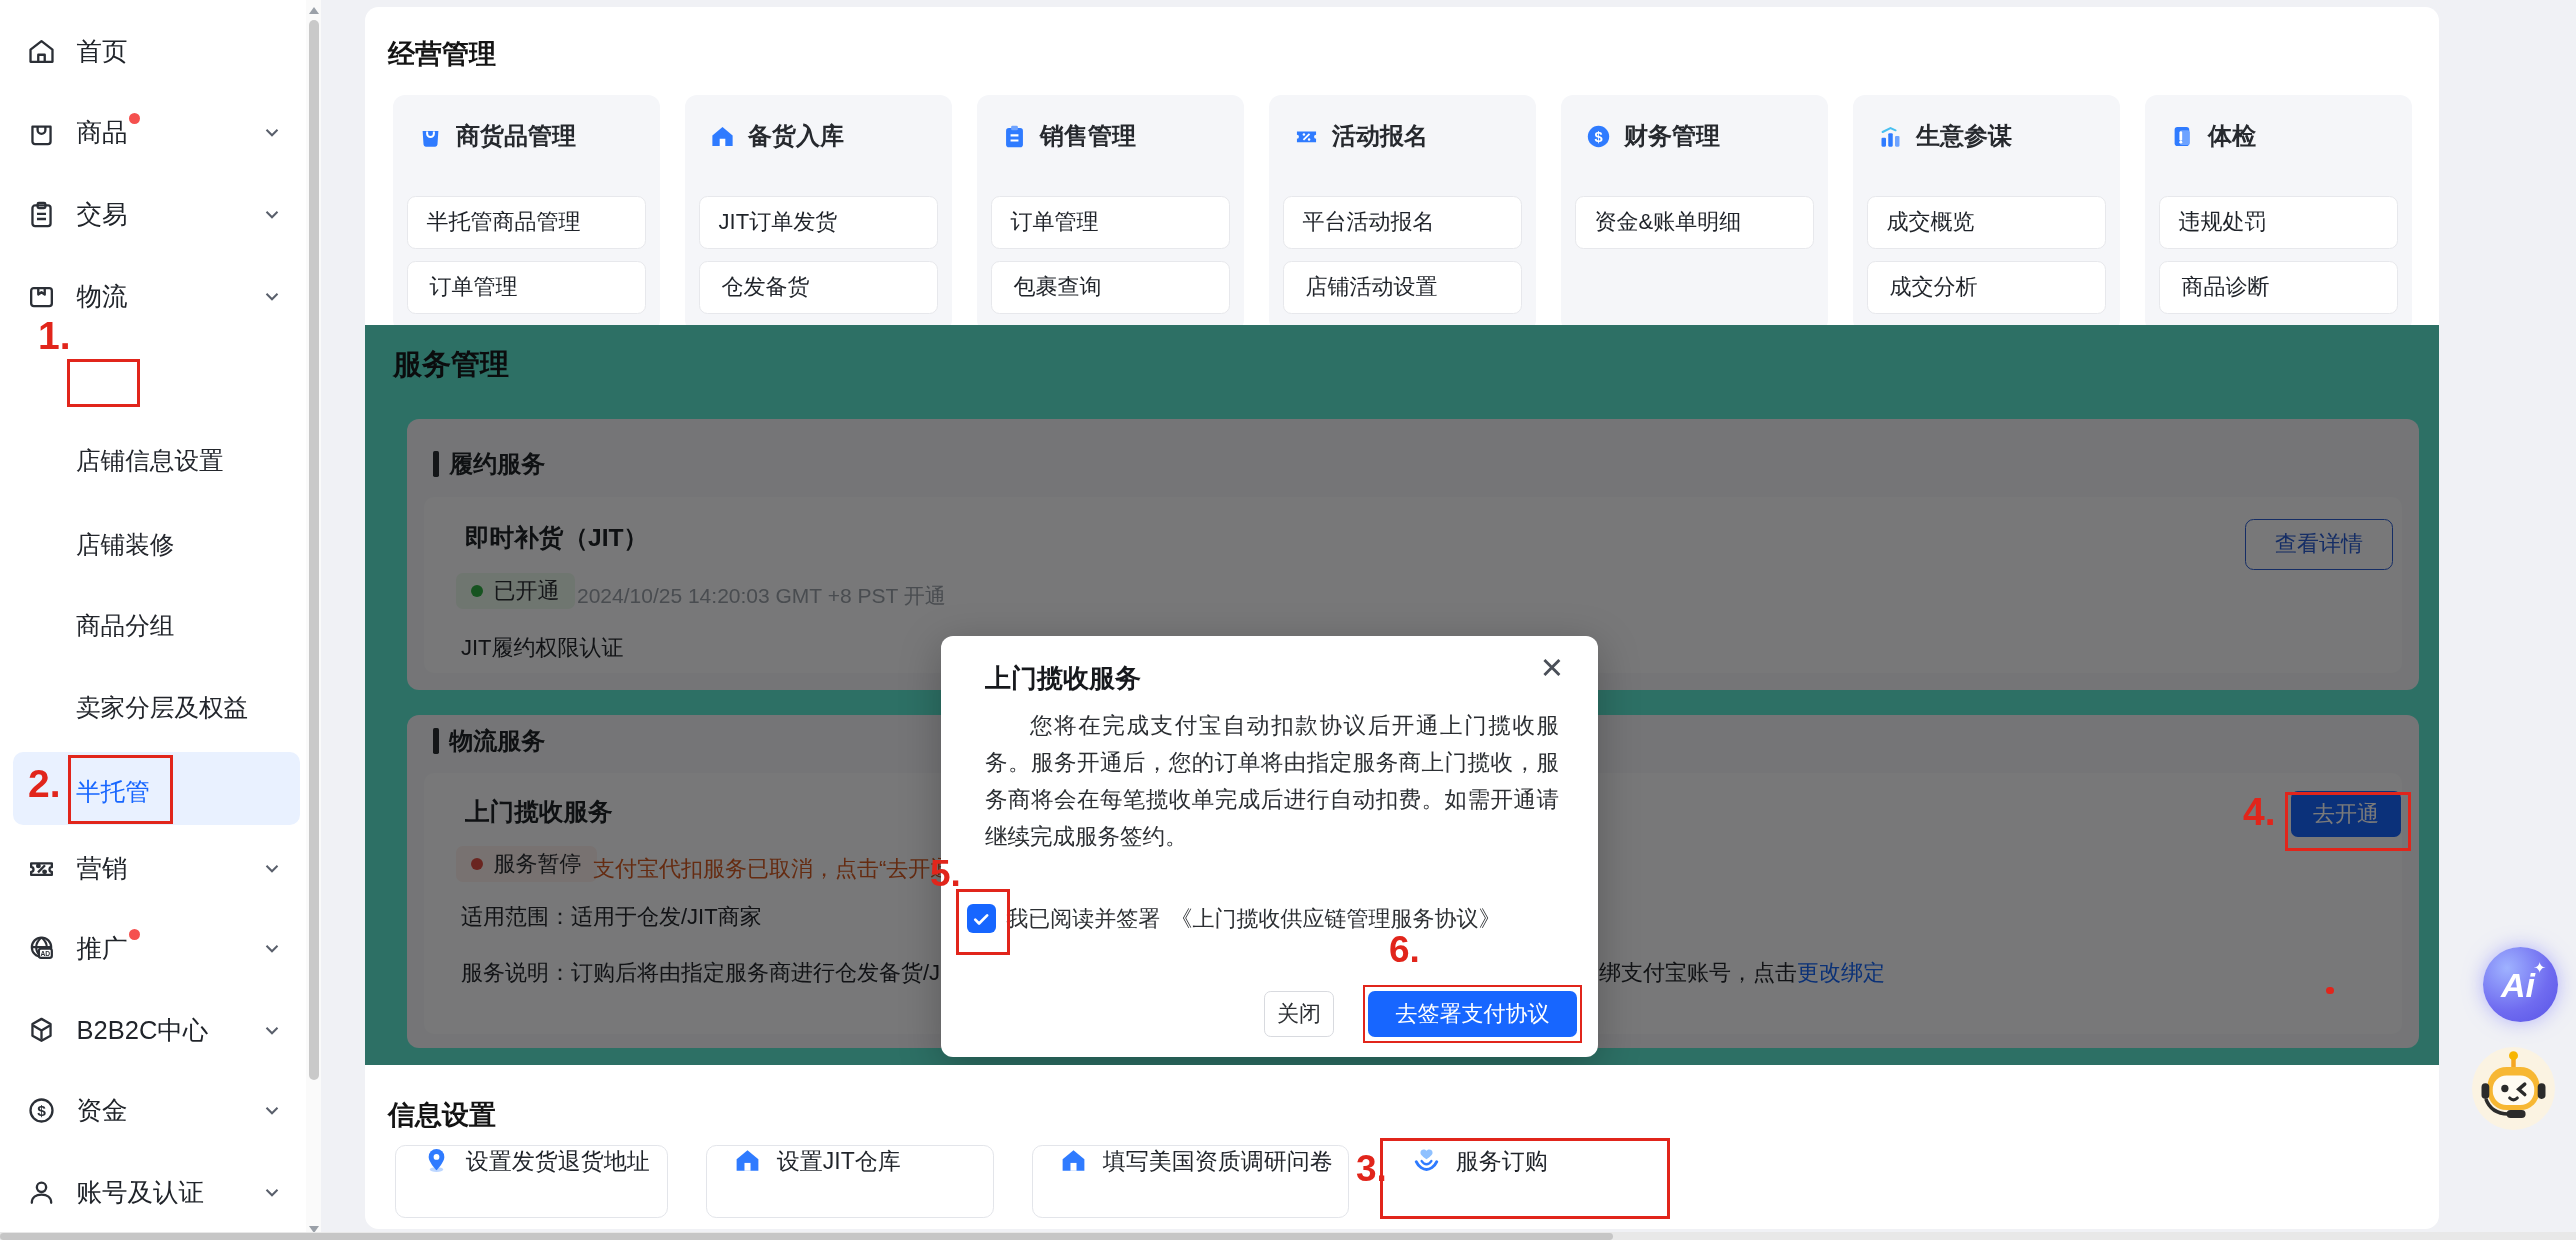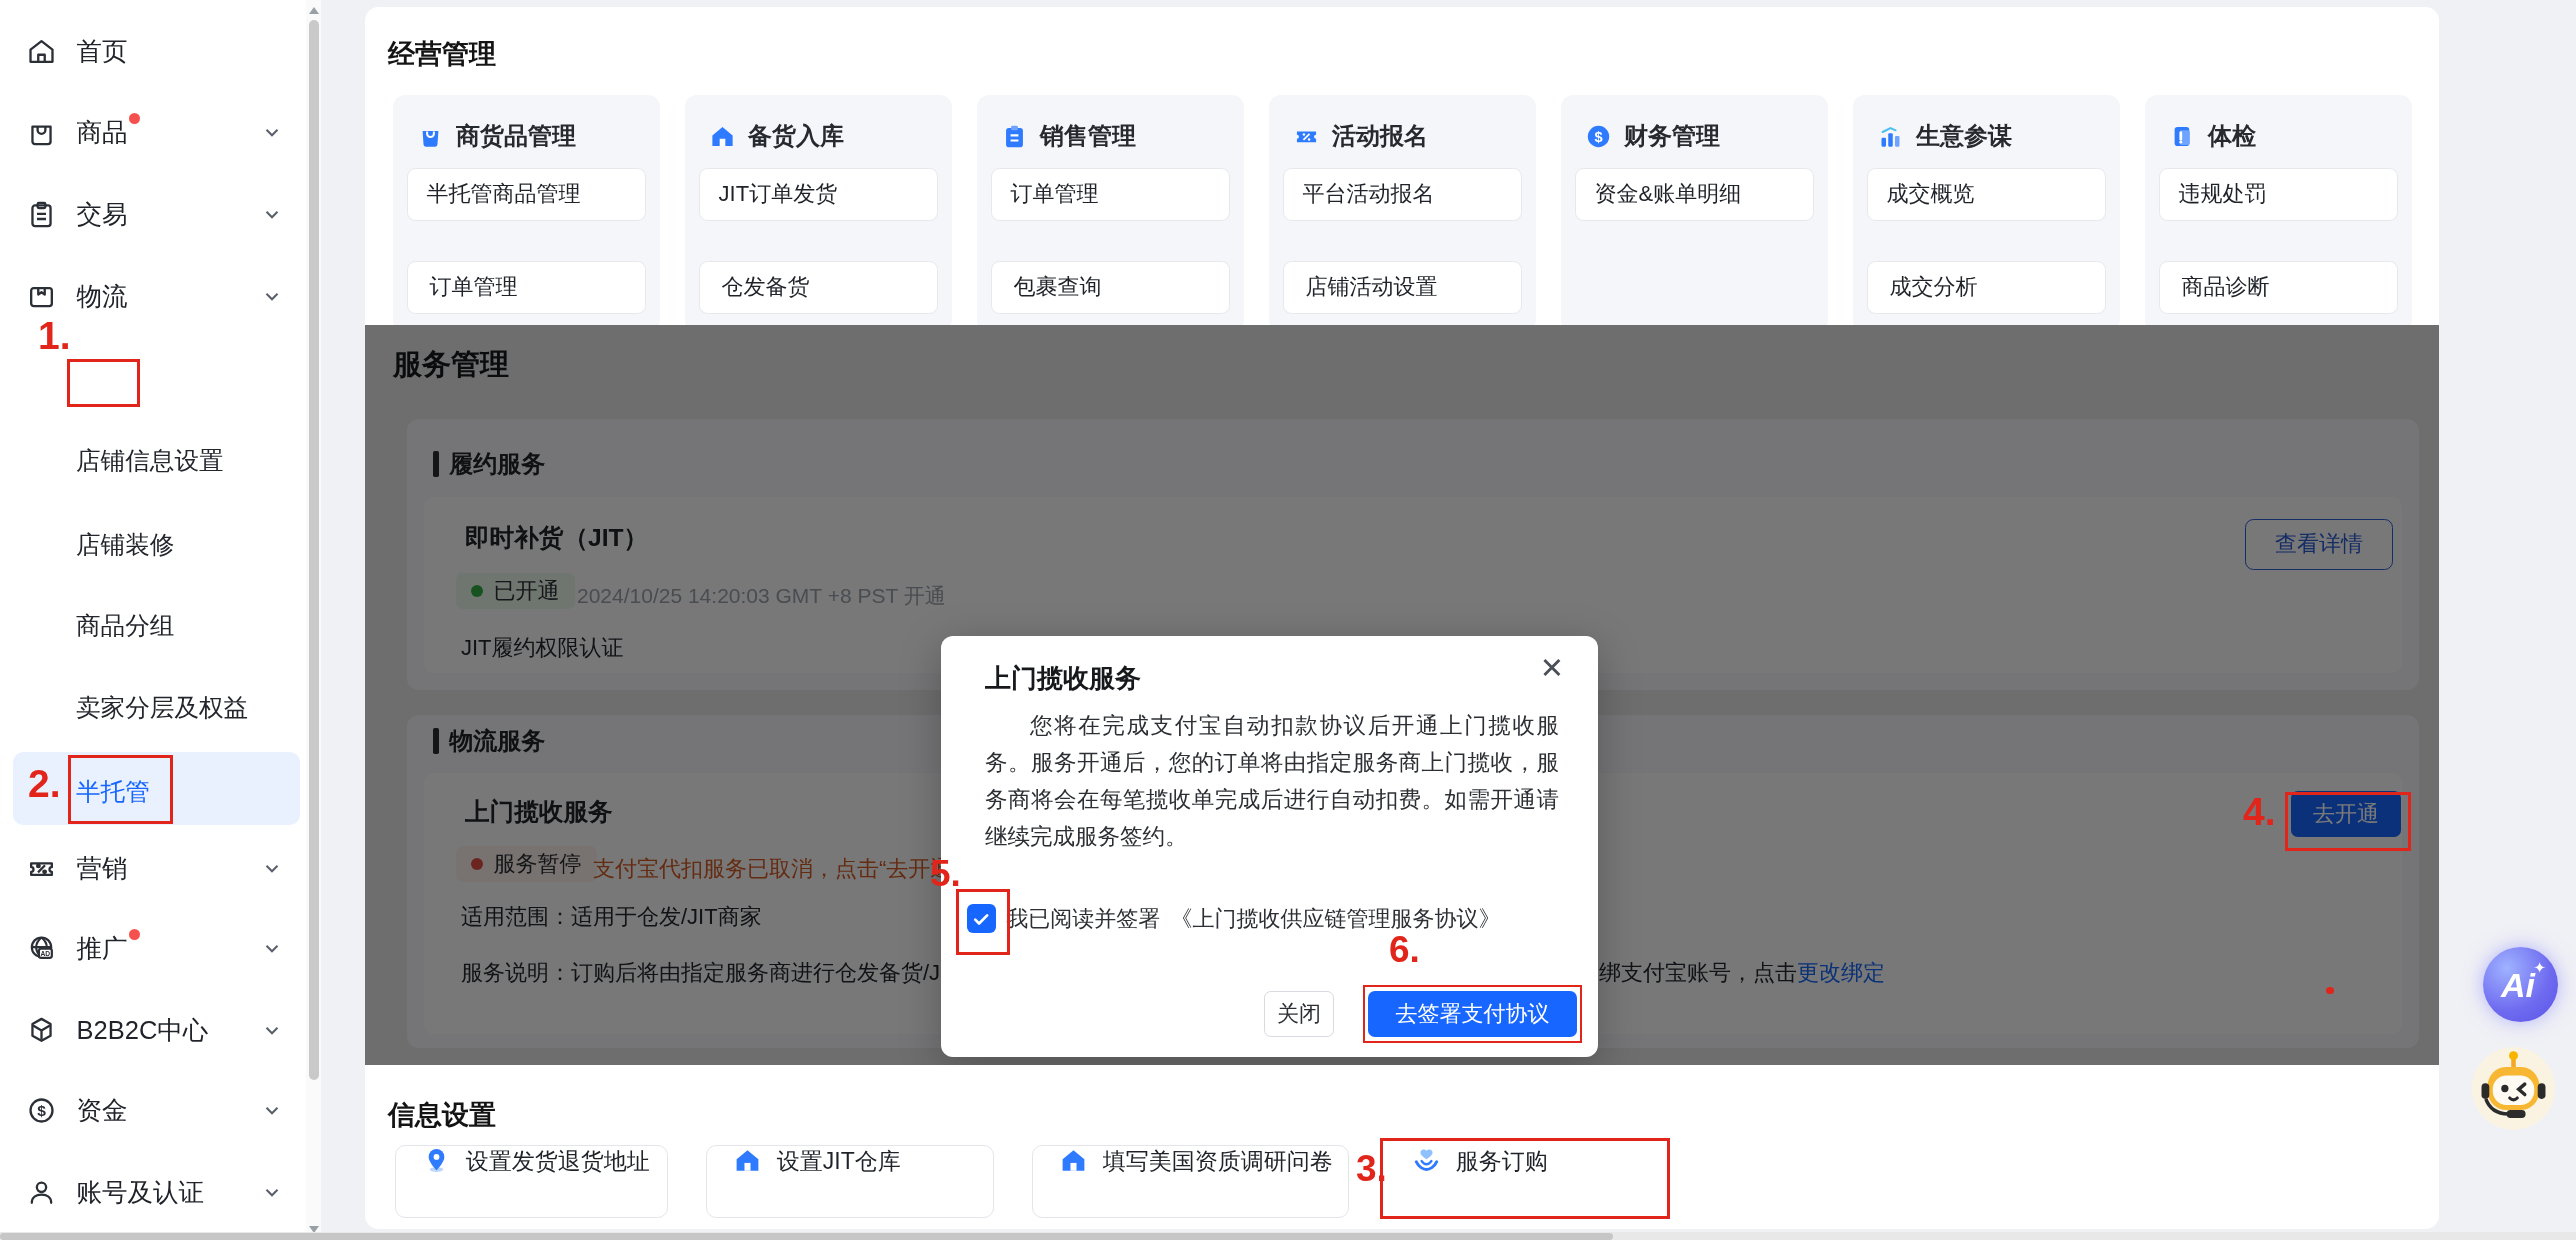--- a/index.html
+++ b/index.html
@@ -24,25 +24,25 @@
   .arr.down{bottom:6.8px;border-top:7.6px solid #9aa0a8;}
 
   
   .panel{position:absolute;left:365px;top:6.8px;width:2074px;height:1222px;background:#ffffff;border-radius:13.6px;}
   .sec-title{position:absolute;font-size:27px;font-weight:bold;color:#141414;white-space:nowrap;}
   .biz-card{position:absolute;top:88px;width:267px;height:237px;background:#f5f6f9;border-radius:12px;}
   .biz-head{position:absolute;left:24px;top:25.5px;display:flex;align-items:center;gap:12px;}
   .biz-head .b-title{font-size:24px;font-weight:bold;color:#26292e;white-space:nowrap;}
   .mini-btn{position:absolute;left:13.6px;width:239px;height:53px;background:#ffffff;border:0.8px solid #e7e8ec;border-radius:8.5px;
             display:flex;align-items:center;padding-left:22px;box-sizing:border-box;font-size:22px;color:#1f2329;cursor:pointer;white-space:nowrap;}
-  .mini-btn.r1{top:73px;padding-left:19px;}
+  .mini-btn.r1{top:101px;padding-left:19px;}
   .mini-btn.r2{top:166px;}
 
   
-  .band{position:absolute;left:0px;top:318px;width:2074px;height:740px;background:#e5e5e5;overflow:hidden;}
+  .band{position:absolute;left:0px;top:318px;width:2074px;height:740px;background:#5eead4;overflow:hidden;}
   .band-content{position:absolute;inset:0;z-index:1;}
   .dim{position:absolute;inset:0;background:rgba(0,0,0,0.52);z-index:5;}
   .svc-title{position:absolute;left:28px;top:20.4px;font-size:29px;font-weight:bold;color:#17191c;}
   .svc-card{position:absolute;left:42px;width:2012px;background:#f4f5f8;border-radius:12px;}
   .svc-sec-head{position:absolute;display:flex;align-items:center;gap:10.2px;}
   .svc-bar{width:6px;height:25.5px;background:#2a2e33;border-radius:1.7px;}
   .svc-sec-label{font-size:24px;font-weight:600;color:#202428;white-space:nowrap;}
   .svc-item{position:absolute;left:17px;width:1978px;background:#fafbfd;border-radius:10.2px;}
   .svc-name{position:absolute;font-size:24.6px;font-weight:600;color:#202428;white-space:nowrap;}
   .badge{position:absolute;display:flex;align-items:center;gap:10.2px;border-radius:6.8px;padding:0 15.3px;height:36px;font-size:22px;color:#2b2e33;white-space:nowrap;}

